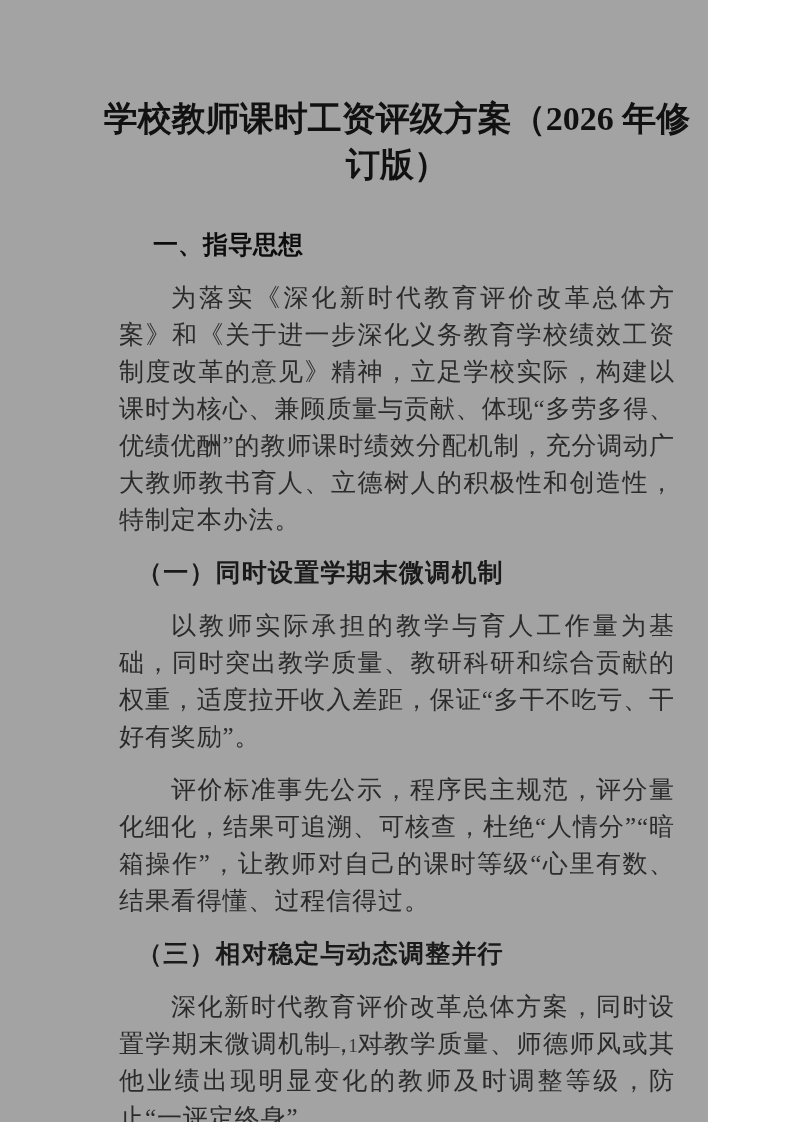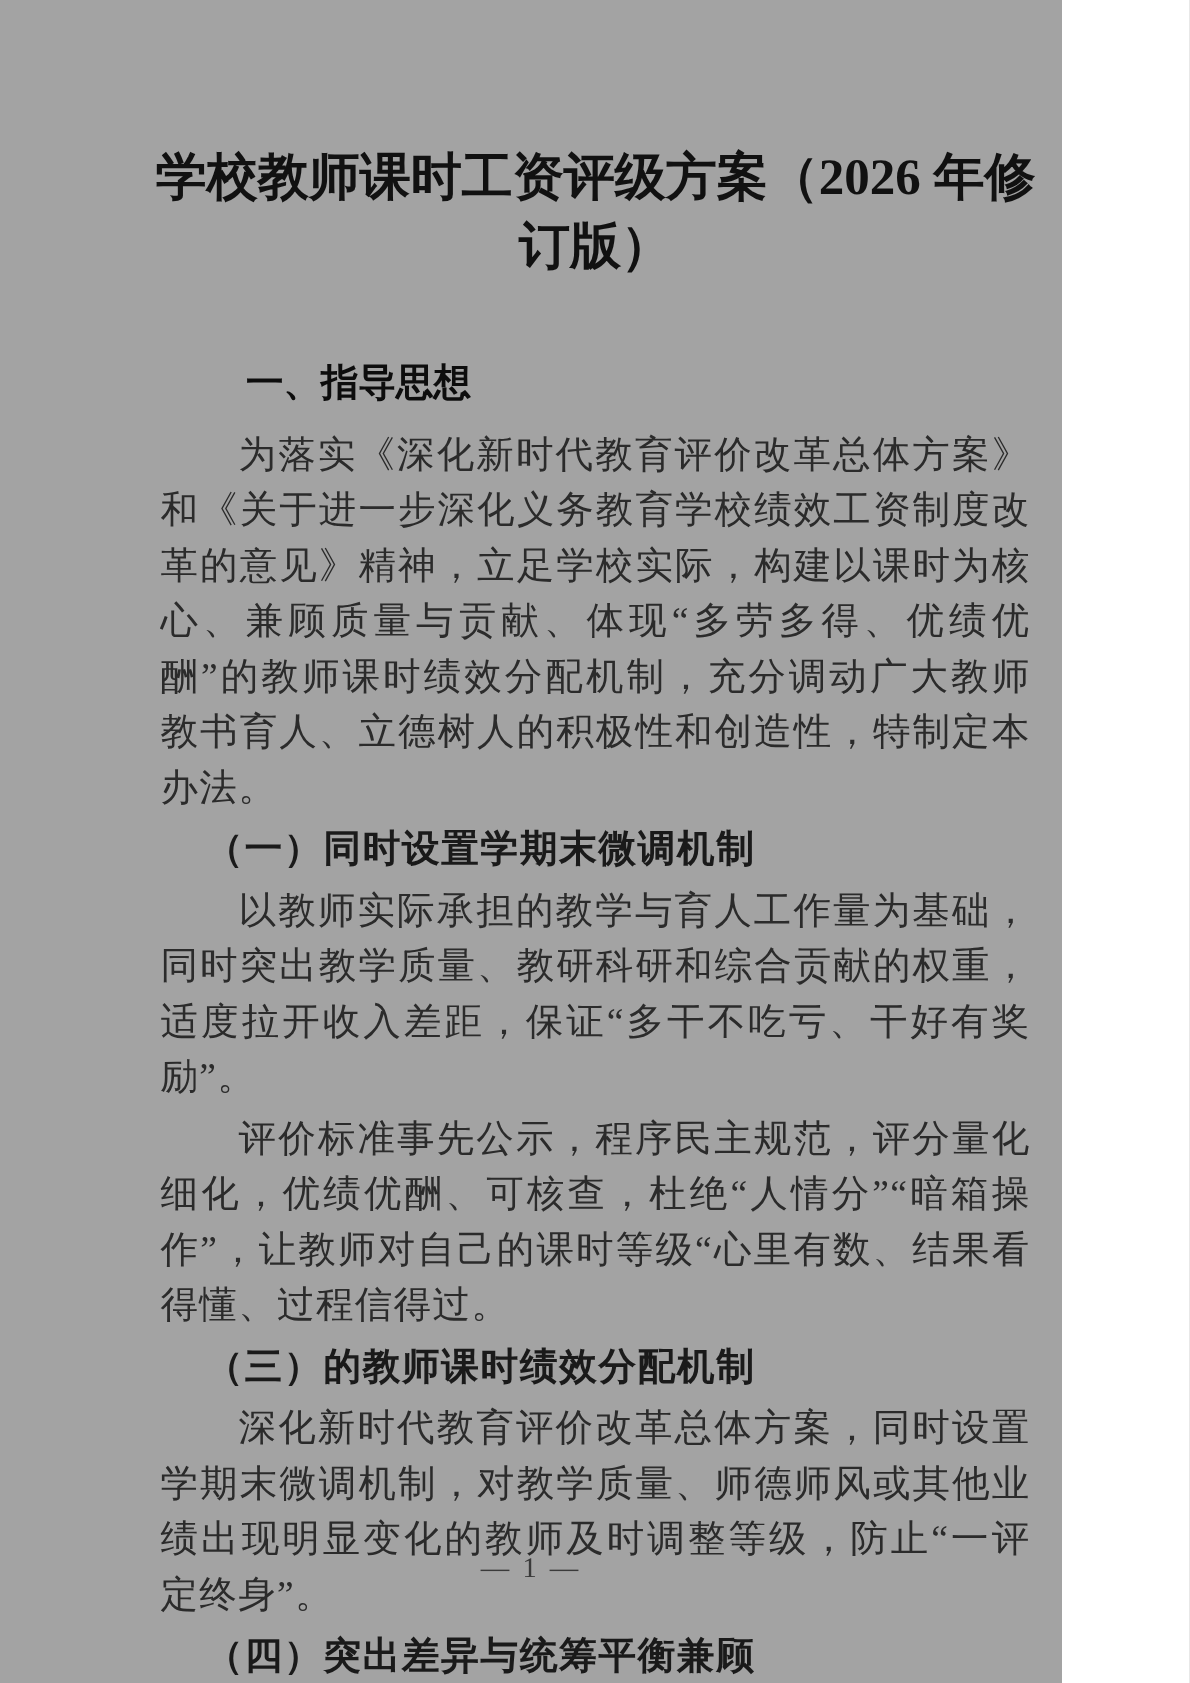--- a/index.html
+++ b/index.html
@@ -38,21 +38,21 @@
     color: #111111;
   }
 
   
   .sec-heading {
     font-family: "Liberation Sans", "DejaVu Sans", sans-serif;
     font-weight: bold;
     font-size: 25px;
     line-height: 37px;
     text-indent: 50px;
-    margin: 11px;
+    margin: 0;
     color: #0d0d0d;
     white-space: pre;
   }
 
   
   .sub-heading {
     font-family: "Liberation Serif", "DejaVu Serif", serif;
     font-weight: bold;
     font-size: 25px;
     line-height: 37px;
@@ -62,21 +62,21 @@
     letter-spacing: 1.2px;
   }
 
   
   .body-p {
     font-family: "Liberation Serif", "DejaVu Serif", serif;
     font-weight: normal;
     font-size: 25px;
     line-height: 37px;
     text-indent: 52px;
-    margin: 4px;
+    margin: 16px;
     color: #2b2b2b;
     text-align: justify;
     text-justify: inter-ideograph;
     letter-spacing: 0.9px;
   }
 
   
   .gap-after-title { height: 38px; }
 
   
@@ -103,23 +103,23 @@
 
     <div class="gap-after-title"></div>
 
     <h2 class="sec-heading">一、指导思想</h2>
     <p class="body-p">为落实《深化新时代教育评价改革总体方案》和《关于进一步深化义务教育学校绩效工资制度改革的意见》精神，立足学校实际，构建以课时为核心、兼顾质量与贡献、体现“多劳多得、优绩优酬”的教师课时绩效分配机制，充分调动广大教师教书育人、立德树人的积极性和创造性，特制定本办法。</p>
 
 
     <h3 class="sub-heading">（一）同时设置学期末微调机制</h3>
     <p class="body-p">以教师实际承担的教学与育人工作量为基础，同时突出教学质量、教研科研和综合贡献的权重，适度拉开收入差距，保证“多干不吃亏、干好有奖励”。</p>
 
-    <p class="body-p">评价标准事先公示，程序民主规范，评分量化细化，优绩优酬、可核查，杜绝“人情分”“暗箱操作”，让教师对自己的课时等级“心里有数、结果看得懂、过程信得过。</p>
+    <p class="body-p">评价标准事先公示，程序民主规范，评分量化细化，结果可追溯、可核查，杜绝“人情分”“暗箱操作”，让教师对自己的课时等级“心里有数、结果看得懂、过程信得过。</p>
 
-    <h3 class="sub-heading">（三）的教师课时绩效分配机制</h3>
+    <h3 class="sub-heading">（三）相对稳定与动态调整并行</h3>
     <p class="body-p">深化新时代教育评价改革总体方案，同时设置学期末微调机制，对教学质量、师德师风或其他业绩出现明显变化的教师及时调整等级，防止“一评定终身”。</p>
 
     <h3 class="sub-heading">（四）突出差异与统筹平衡兼顾</h3>
 
   </div>
 
   <div class="page-footer">— 1 —</div>
 
 </div>
 

